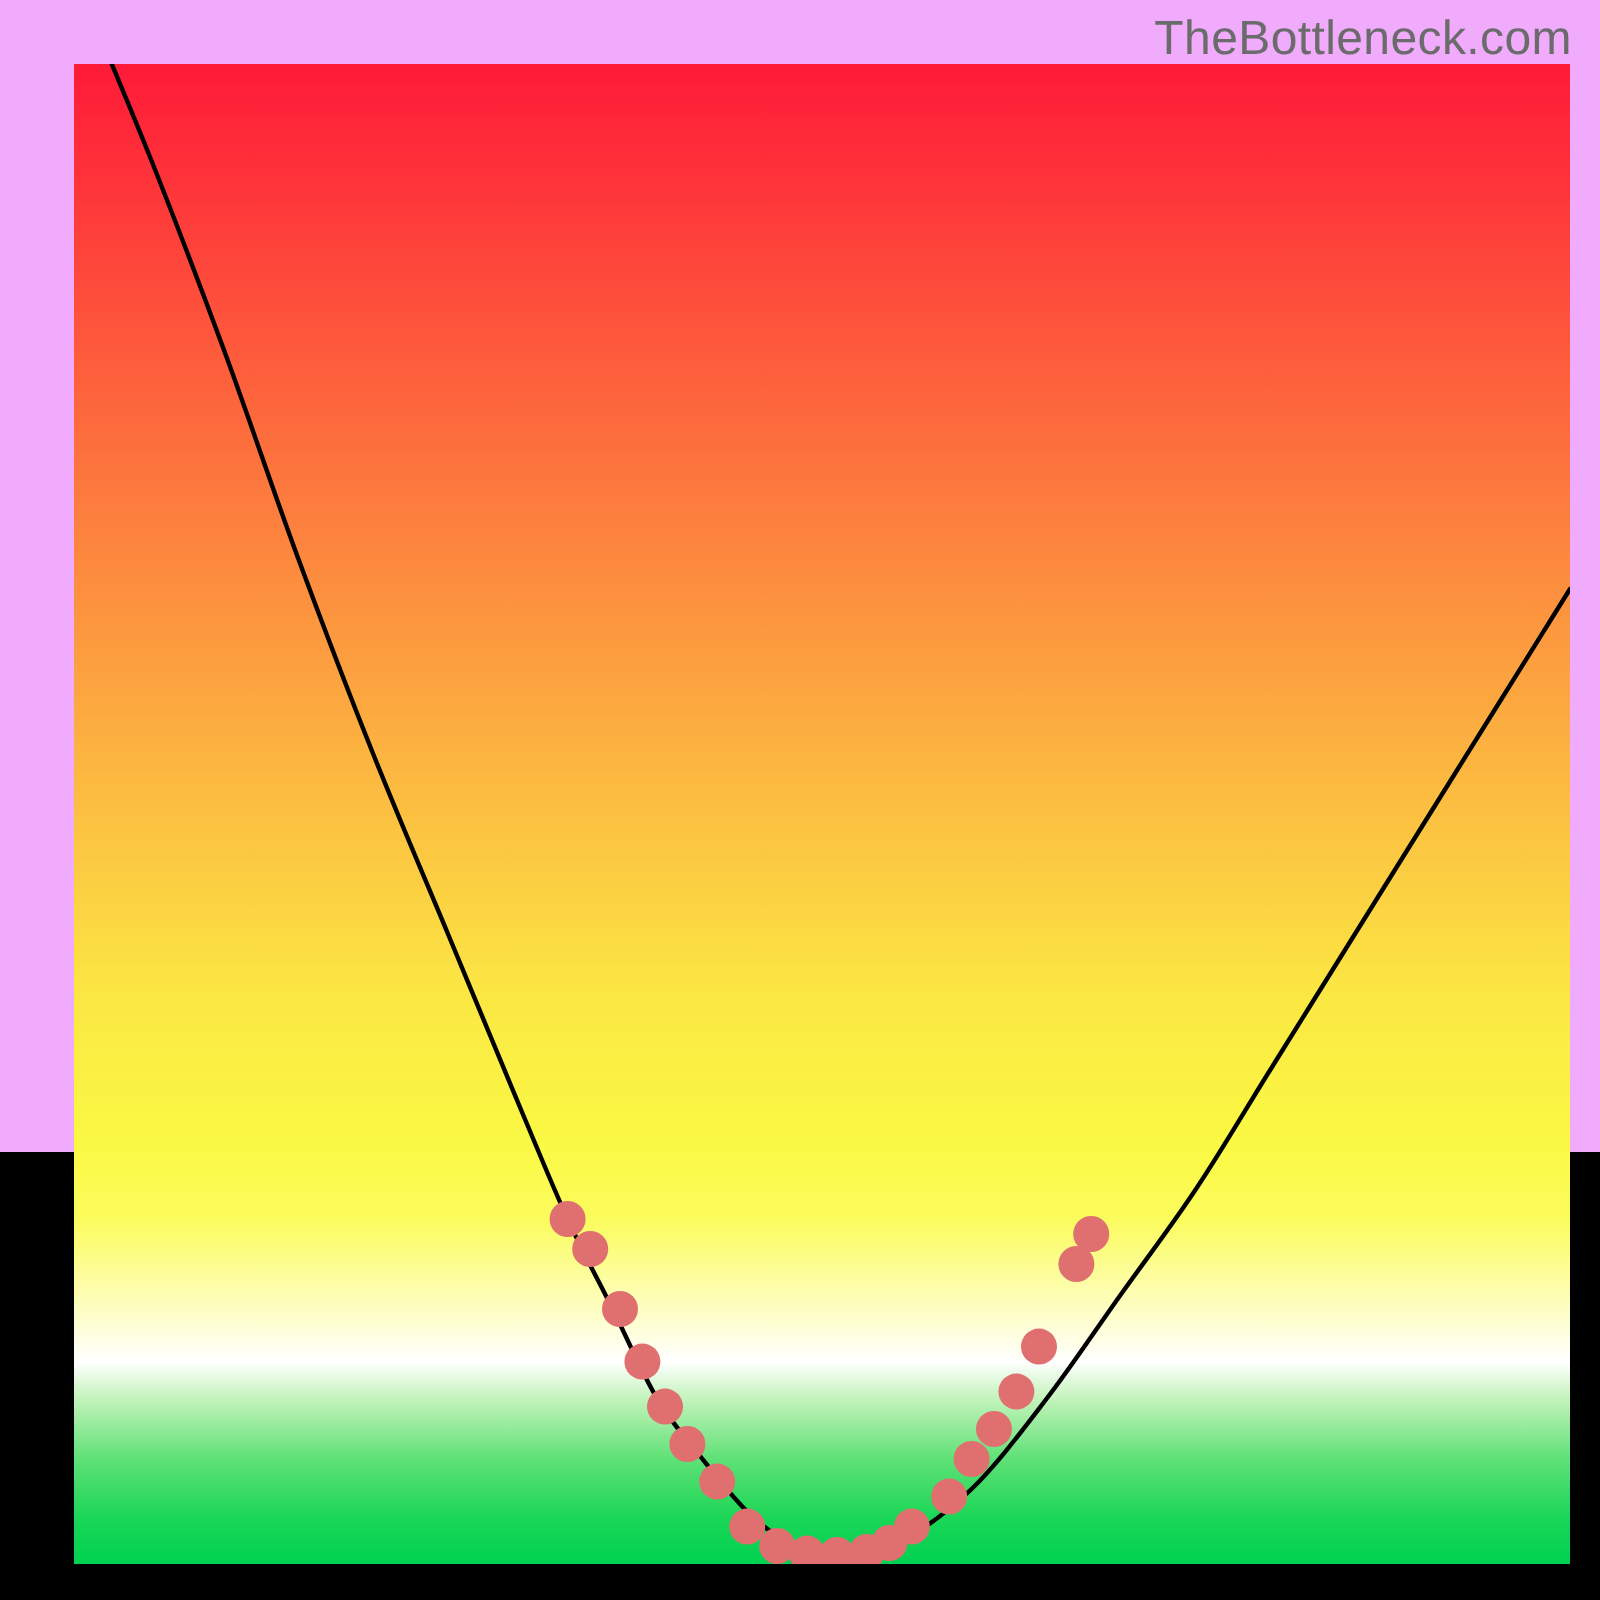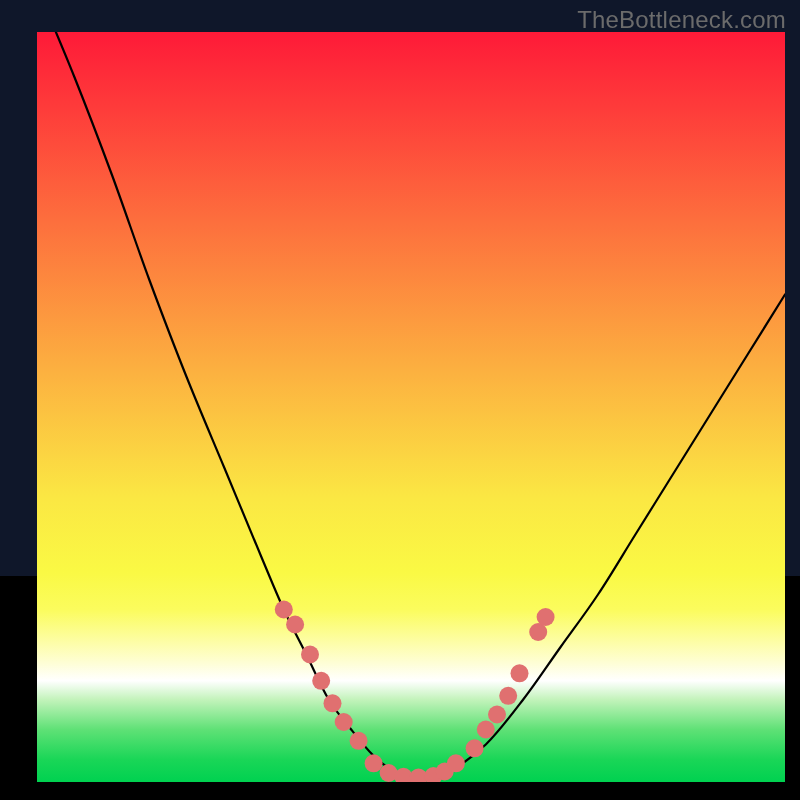--- a/index.html
+++ b/index.html
@@ -10,21 +10,21 @@
     background: #000;
     overflow: hidden;
     font-family: Arial, Helvetica, sans-serif;
   }
   .frame {
     position: absolute;
     left: 0;
     top: 0;
     width: 800px;
     height: 576px;
-    background: #0f172a;
+    background: #f0abfc;
   }
   .plot-area {
     position: absolute;
     left: 37px;
     top: 32px;
     width: 748px;
     height: 750px;
     background: linear-gradient(to bottom,
       #fe1a38 0%,
       #fe3b3a 10%,

